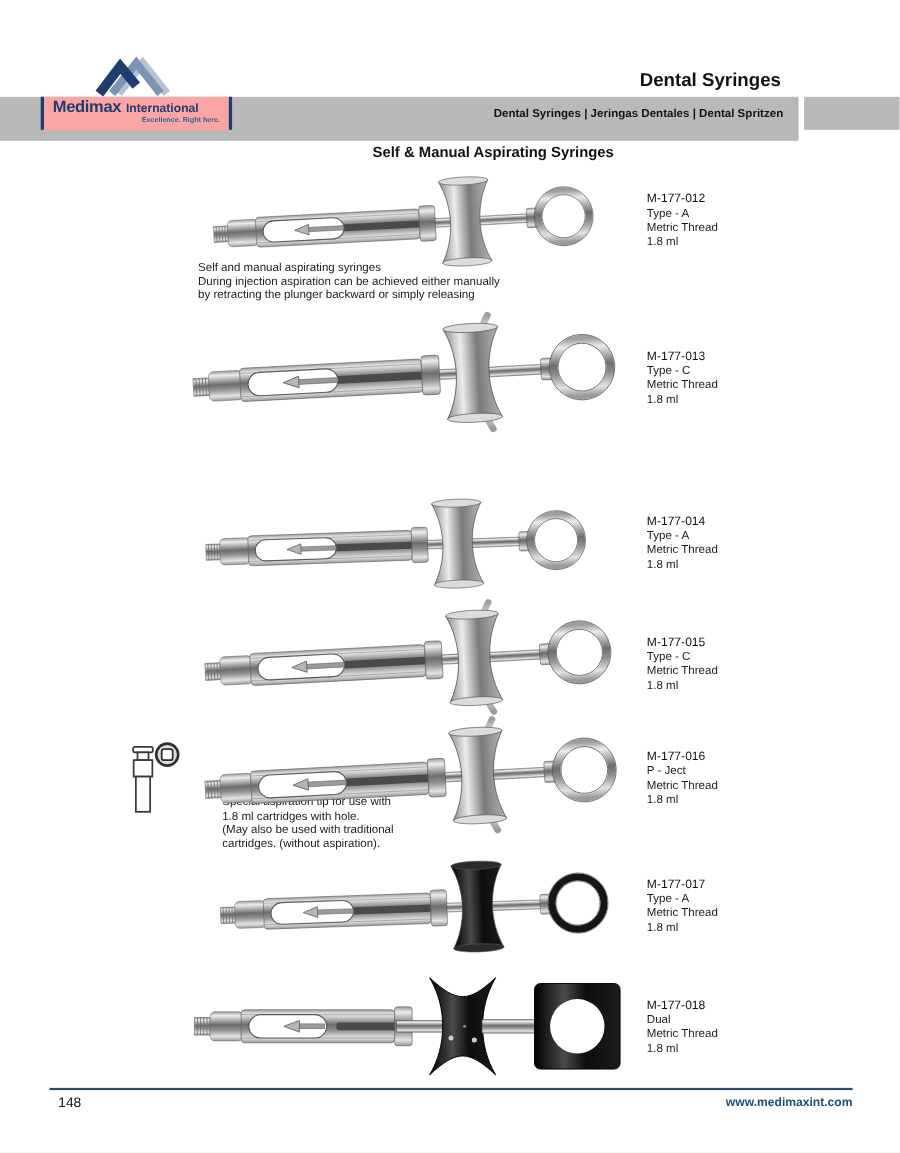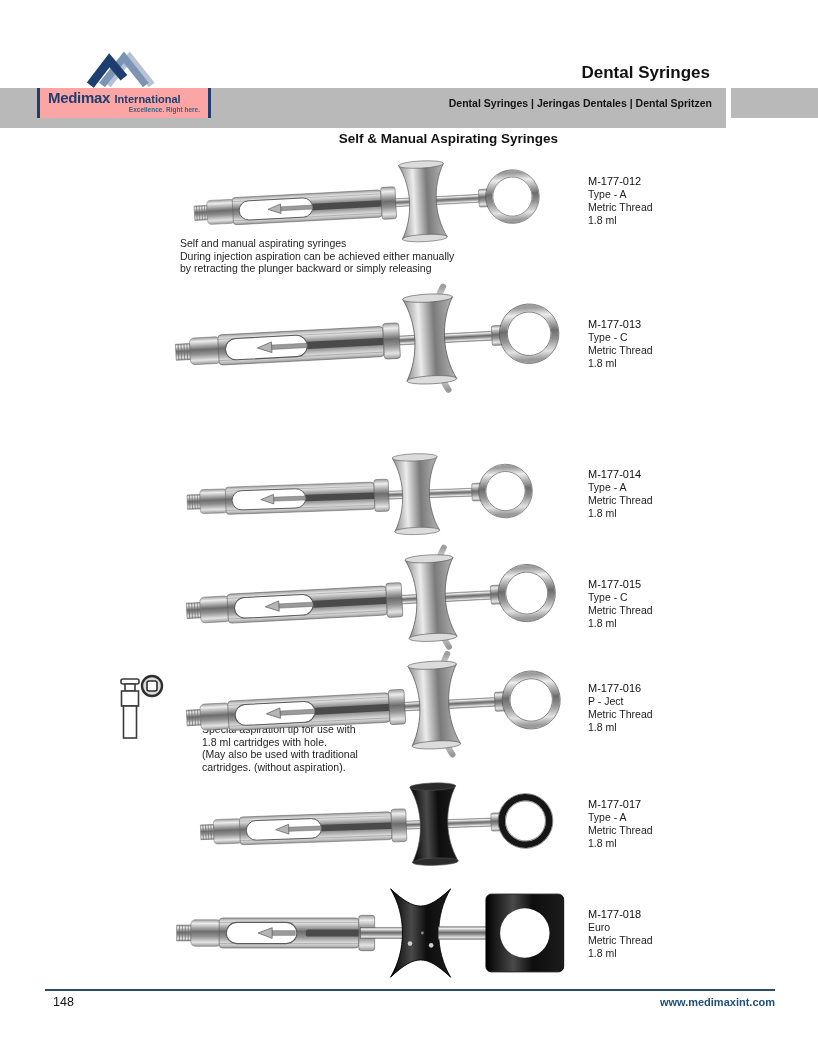--- a/index.html
+++ b/index.html
@@ -495,21 +495,21 @@
     <div>1.8 ml</div>
   </div>
   <div class="spec sp5">
     <div class="code">M-177-017</div>
     <div>Type - A</div>
     <div>Metric Thread</div>
     <div>1.8 ml</div>
   </div>
   <div class="spec sp6">
     <div class="code">M-177-018</div>
-    <div>Euro</div>
+    <div>Dual</div>
     <div>Metric Thread</div>
     <div>1.8 ml</div>
   </div>
 
   <div class="footer-rule"></div>
   <div class="page-number">148</div>
   <div class="website">www.medimaxint.com</div>
 
 </div>
 

